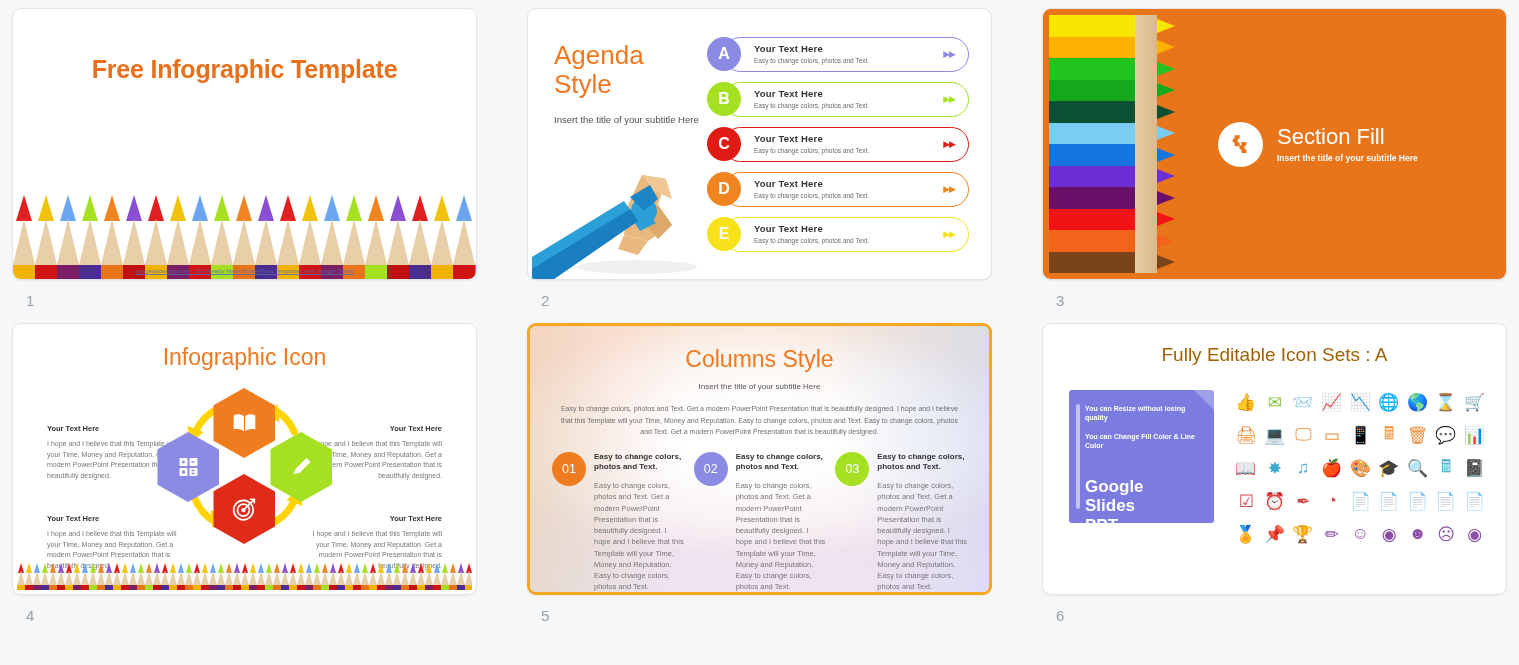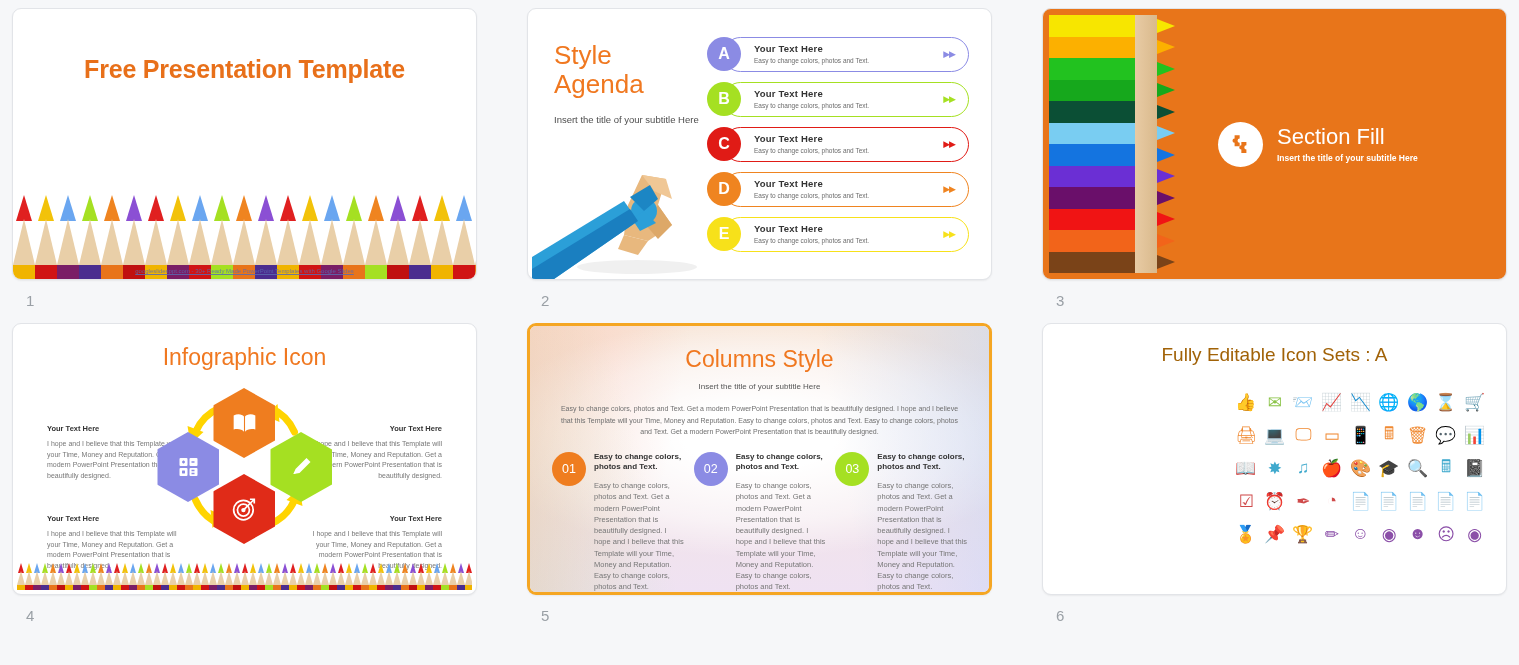--- a/index.html
+++ b/index.html
@@ -153,21 +153,21 @@
   }
   .icon-cell { display:flex; align-items:center; justify-content:center; height:24px; font-size:17px; }
 </style>
 </head>
 <body>
 
 <div class="grid">
 
   <div class="cell">
     <div class="slide">
-      <div class="s1-title">Free Presentation Template</div>
+      <div class="s1-title">Free Infographic Template</div>
       <div class="pencil-row" id="s1pencils">
           <div class="pencil">
             <div class="p-tip" style="border-bottom:26px solid #e02020"></div>
             <div class="p-wood"></div>
             <div class="p-body" style="background:#f0b400"></div>
           </div>
           <div class="pencil">
             <div class="p-tip" style="border-bottom:26px solid #f2c20a"></div>
             <div class="p-wood"></div>
             <div class="p-body" style="background:#d01414"></div>
@@ -273,22 +273,22 @@
           </div>
         </div>
       <div class="s1-watermark">googleslidesppt.com - 30+ Ready Made PowerPoint Templates with Google Slides</div>
     </div>
     <div class="slide-num">1</div>
   </div>
 
   <div class="cell">
     <div class="slide">
       <div class="s2-left">
+        <div class="s2-title">Agenda</div>
         <div class="s2-title">Style</div>
-        <div class="s2-title">Agenda</div>
         <div class="s2-sub">Insert the title of your subtitle Here</div>
       </div>
       <svg class="s2-pencil" viewBox="0 0 200 130">
         <g transform="translate(96,56)">
           <path d="M0,0 L14,-30 L38,-26 L30,0 L44,20 L20,36 L-4,30 Z" fill="#e8b87e"></path>
           <path d="M14,-30 L38,-26 L44,-6 L26,-14 Z" fill="#f0c795"></path>
           <path d="M30,0 L44,20 L30,34 L16,18 Z" fill="#dda868"></path>
           <path d="M-4,30 L20,36 L10,50 L-10,44 Z" fill="#e8b87e"></path>
           <circle cx="16" cy="6" r="13" fill="#2b9fd8"></circle>
           <path d="M2,-8 L16,6 L30,-6 L22,-20 Z" fill="#1c86c4"></path>
@@ -841,20 +841,31 @@
           <div class="s5-p">Easy to change colors, photos and Text. Get a modern PowerPoint Presentation that is beautifully designed. I hope and I believe that this Template will your Time, Money and Reputation. Easy to change colors, photos and Text.</div>
         </div>
       </div>
     </div>
     <div class="slide-num">5</div>
   </div>
 
   <div class="cell">
     <div class="slide">
       <div class="s6-title">Fully Editable Icon Sets : A</div>
+      <div class="s6-card">
+        <div class="s6-bar"></div>
+        <div class="s6-l1">You can Resize without losing quality</div>
+        <div class="s6-l2">You can Change Fill Color &amp; Line Color</div>
+        <div class="s6-big">
+          <div>Google</div>
+          <div>Slides</div>
+          <div>PPT</div>
+        </div>
+        <div class="s6-url">www.googleslidesppt.com</div>
+      </div>
       <div class="icon-grid" id="icongrid">
           <div class="icon-cell" style="color:#8cc44a">👍</div>
           <div class="icon-cell" style="color:#8cc44a">✉</div>
           <div class="icon-cell" style="color:#8cc44a">📨</div>
           <div class="icon-cell" style="color:#8cc44a">📈</div>
           <div class="icon-cell" style="color:#8cc44a">📉</div>
           <div class="icon-cell" style="color:#8cc44a">🌐</div>
           <div class="icon-cell" style="color:#8cc44a">🌎</div>
           <div class="icon-cell" style="color:#8cc44a">⌛</div>
           <div class="icon-cell" style="color:#8cc44a">🛒</div>

